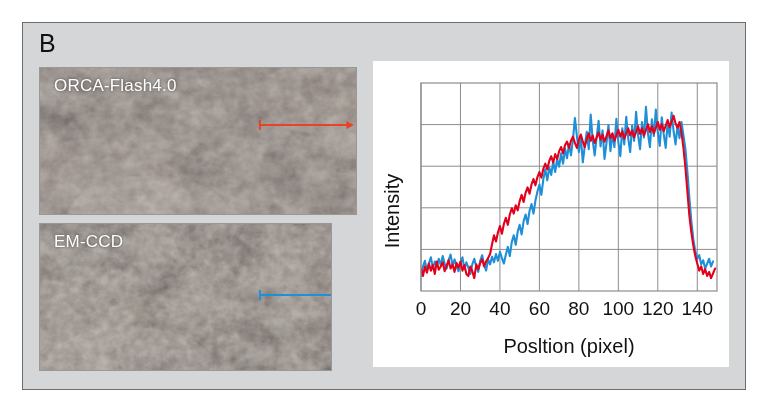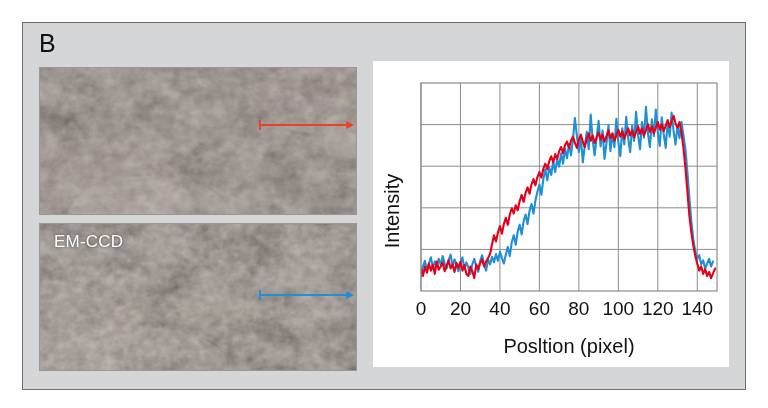--- a/index.html
+++ b/index.html
@@ -47,21 +47,21 @@
   }
   #micrograph-orca {
     left: 16px;
     top: 44px;
     width: 318px;
     height: 148px;
   }
   #micrograph-emccd {
     left: 16px;
     top: 200px;
-    width: 318px;
+    width: 293px;
     height: 148px;
   }
 
   .micro-texture {
     position: absolute;
     inset: -12%;
     width: 124%;
     height: 124%;
   }
 
@@ -152,20 +152,21 @@
         <ellipse cx="120" cy="138" rx="66" ry="34" fill="#bab0a8" opacity="0.34"></ellipse>
         <ellipse cx="255" cy="40" rx="52" ry="28" fill="#9d9189" opacity="0.38"></ellipse>
         <ellipse cx="298" cy="62" rx="34" ry="30" fill="#b0a49c" opacity="0.30"></ellipse>
         <ellipse cx="160" cy="96" rx="46" ry="18" fill="#8c8078" opacity="0.26"></ellipse>
         <ellipse cx="30" cy="92" rx="34" ry="22" fill="#9a8e86" opacity="0.24"></ellipse>
       </g>
       <g filter="url(#texOrca2)" opacity="0.55">
           <rect x="0" y="0" width="320" height="150"></rect>
         </g>
     </svg>
+    <div class="micro-label">ORCA-Flash4.0</div>
     <svg class="profile-marker" id="marker-orca" viewBox="0 0 100 14" preserveAspectRatio="none">
       <line x1="2" y1="7" x2="96" y2="7" stroke="#e8432a" stroke-width="2"></line>
       <line x1="2" y1="2" x2="2" y2="12" stroke="#e8432a" stroke-width="2"></line>
       <polygon points="100,7 92,3 92,11" fill="#e8432a"></polygon>
     </svg>
   </div>
 
   <div class="micrograph" id="micrograph-emccd">
     <svg class="micro-texture" viewBox="0 0 320 150" preserveAspectRatio="none">
       <defs>

